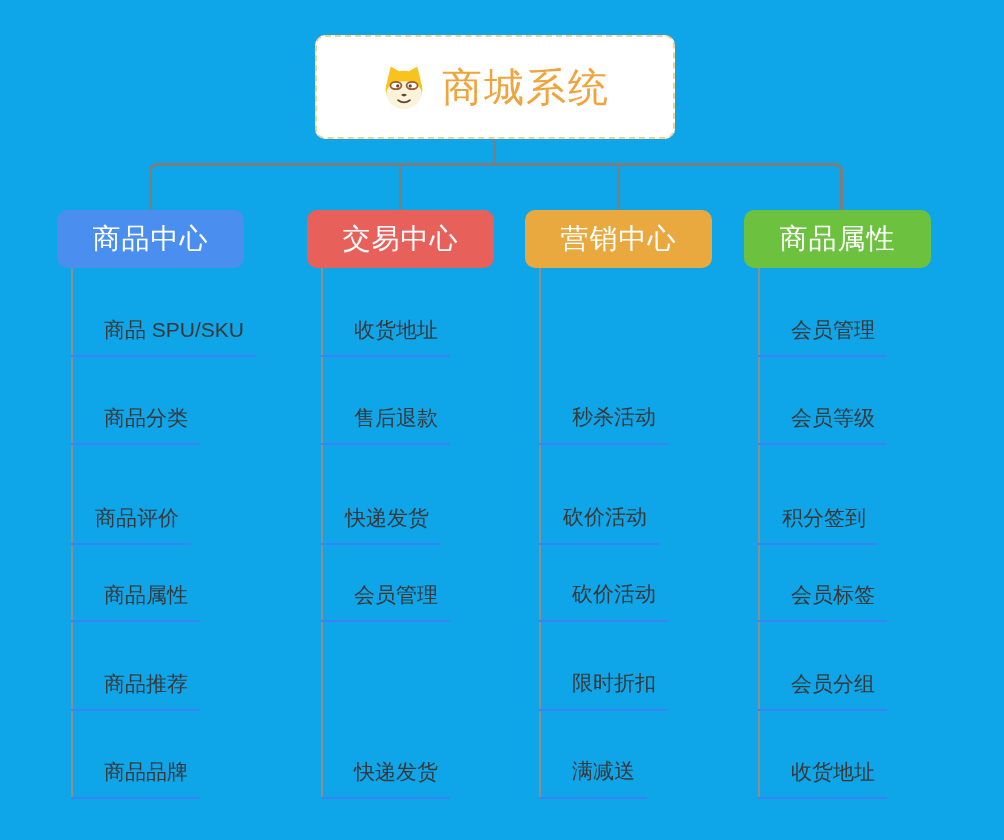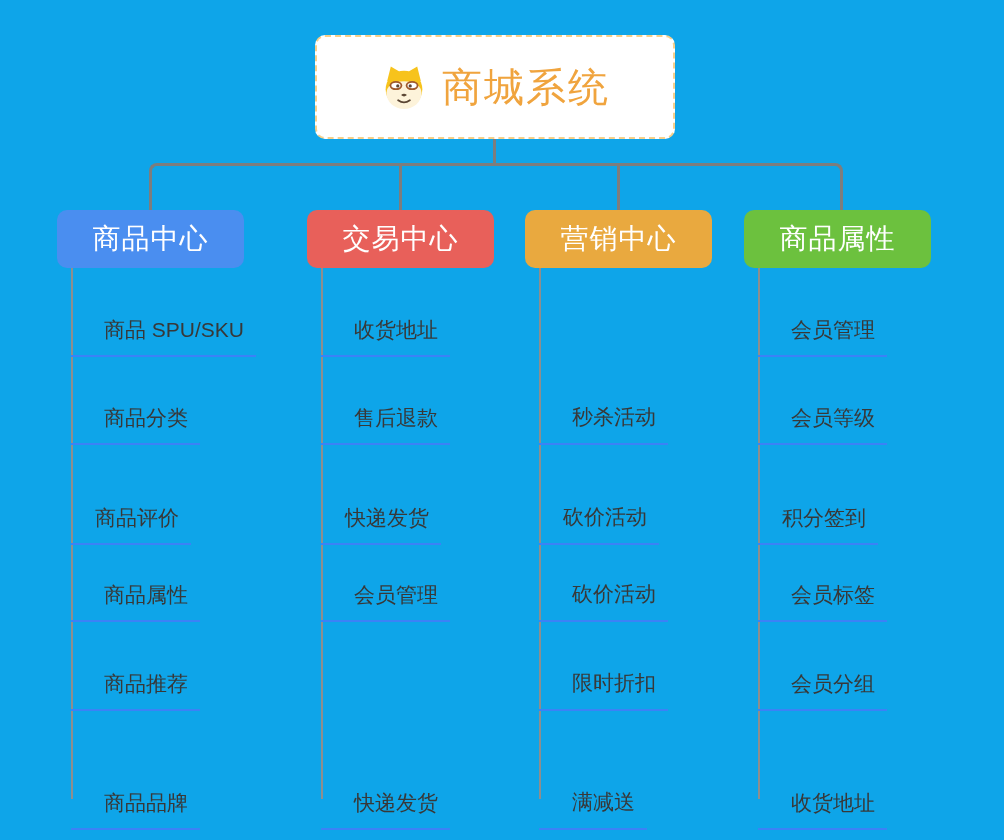--- a/index.html
+++ b/index.html
@@ -26,21 +26,21 @@
 
   .branch-header{position:absolute;left:0;top:210px;width:187px;height:58px;border-radius:10px;
     display:flex;align-items:center;justify-content:center;}
   .branch-label{color:#ffffff;font-size:28px;letter-spacing:1px;}
 
   .trunk{position:absolute;left:14px;top:268px;width:2px;height:531px;background:#8e8e8e;}
 
   .leaf{position:absolute;left:14px;white-space:nowrap;
     padding:0 12px 11px 33px;border-bottom:2px solid #3b82f6;
     font-size:21px;line-height:29px;color:#383838;cursor:default;}
-  .r0{top:315px;} .r1{top:403px;} .r2{top:503px;padding-left:24px;} .r3{top:580px;} .r4{top:669px;} .r5{top:788px;}
+  .r0{top:315px;} .r1{top:403px;} .r2{top:503px;padding-left:24px;} .r3{top:580px;} .r4{top:669px;} .r5{top:757px;}
 </style>
 </head>
 <body>
 
 <div class="stage">
 
   <div class="root-node">
     <span style="display:inline-flex;">
       <svg width="48" height="44" viewBox="0 0 64 60" aria-hidden="true">
         <polygon points="9,22 14,2 29,11" fill="#f7c31c"></polygon>

